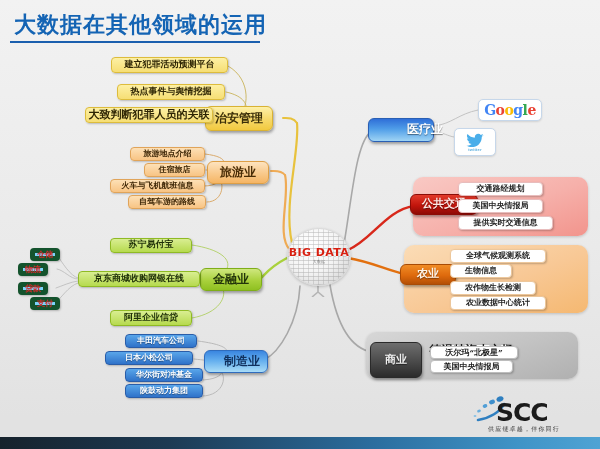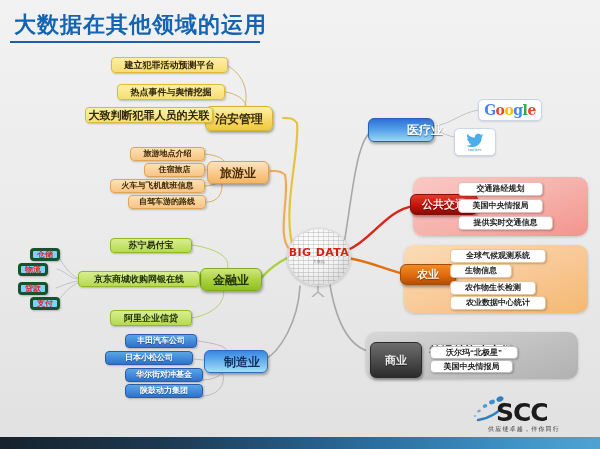--- a/index.html
+++ b/index.html
@@ -23,21 +23,21 @@
   #title-rule{left:10px;top:41px;width:250px;height:2px;background:#1a5fae;}
 
   
   #wires{left:0;top:0;width:600px;height:449px;}
 
   
   .node{
     box-sizing:border-box;
     display:flex;align-items:center;justify-content:center;
     white-space:nowrap;
-    font-family:Liberation Sans, sans-serif;
+    font-family:Liberation Mono, monospace;
     line-height:1;
   }
 
   
   .branch{
     border-radius:6px;
     font-weight:bold;
     box-shadow:1px 2px 3px rgba(0,0,0,.35);
   }
   .b-yellow{background:linear-gradient(180deg,#fdf0a8 0%,#f7d969 55%,#f2c93f 100%);
@@ -69,21 +69,21 @@
   }
   .l-yellow{background:linear-gradient(180deg,#fdf0a4 0%,#f6de74 100%);
             border:1px solid #ddbc3c;color:#2e2504;}
   .l-orange{background:linear-gradient(180deg,#fde0b6 0%,#f8c484 100%);
             border:1px solid #e0a45a;color:#3d2606;}
   .l-green{background:linear-gradient(180deg,#d9ee92 0%,#b6da4e 100%);
            border:1px solid #8fba24;color:#1f3008;}
   .l-blue{background:linear-gradient(180deg,#59a6ea 0%,#2f72c9 100%);
           border:1px solid #2a5da8;color:#ffffff;
           text-shadow:0 1px 1px rgba(0,0,0,.4);}
-  .l-white-red{background:#7dd3fc;border:3px solid #14532d;color:#cf2b2b;}
+  .l-white-red{background:#7dd3fc;border:5px solid #14532d;color:#cf2b2b;}
   .l-redbg{background:#ffffff;border:1px solid #e8bdbd;color:#242424;}
   .l-orangebg{background:#ffffff;border:1px solid #edc79b;color:#242424;}
   .l-darkbg{background:#ffffff;border:1px solid #bdbdbd;color:#1c1c1c;}
 
   
   .cloud{border-radius:10px;}
   #cloud-transport{
     background:linear-gradient(160deg,#f9c9c4 0%,#f6b0aa 55%,#f2948c 100%);
     box-shadow:0 1px 3px rgba(0,0,0,.18);
   }

